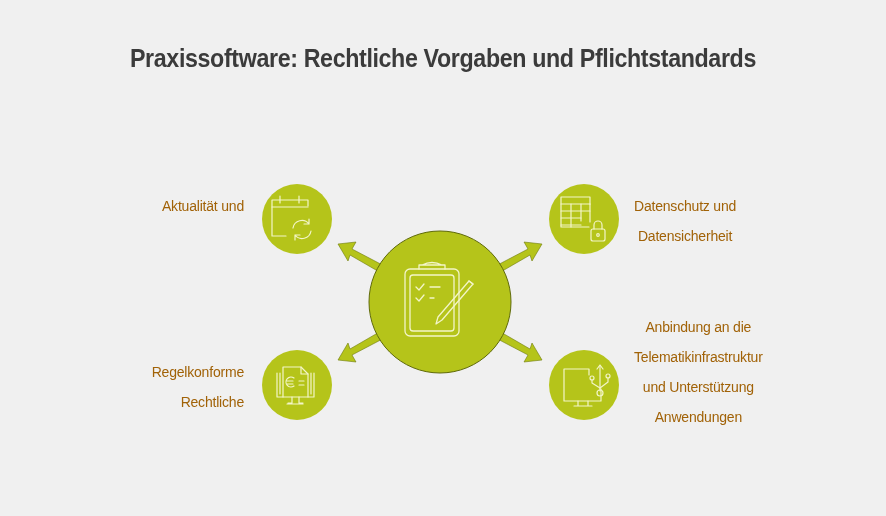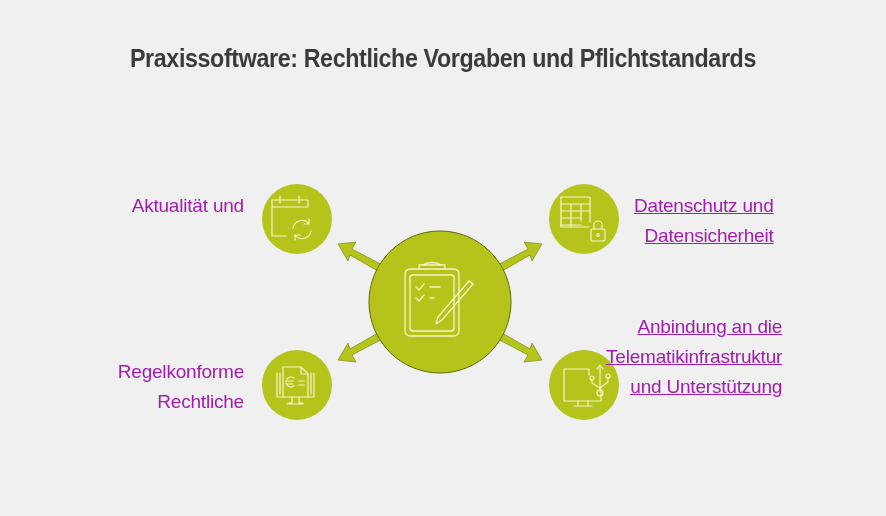--- a/index.html
+++ b/index.html
@@ -7,25 +7,25 @@
       width: 886px; height: 516px; background: #f0f0f0; position: relative; overflow: hidden;
       font-family: "Liberation Sans", "DejaVu Sans", sans-serif; color: #3a3a3a;
     }
     .title {
       position: absolute; left: 0; top: 44px; width: 886px; text-align: center;
       font-size: 25px; font-weight: bold; letter-spacing: -0.4px; color: #3b3b3b;
       transform: scaleX(0.93); transform-origin: center;
     }
     svg.diagram { position: absolute; left: 0; top: 0; }
     .label {
-      position: absolute; font-size: 19px; line-height: 30px; color: #a21caf;
+      position: absolute; font-size: 14px; line-height: 30px; color: #a16207;
       letter-spacing: -0.2px; white-space: nowrap;
     }
     .label.left { text-align: right; }
-    .label.right { text-align: right; text-decoration: underline; }
+    .label.right { text-align: center; }
     .line { display: block; }
   </style>
 </head>
 <body>
 
 <div class="title">Praxissoftware: Rechtliche Vorgaben und Pflichtstandards</div>
 
 <svg class="diagram" width="886" height="516" viewBox="0 0 886 516">
 
   <g fill="#b5c41a" stroke="#6d7a0c" stroke-width="0.6">
@@ -106,17 +106,18 @@
 <div class="label right" style="left: 634px; top: 191px;">
   <span class="line">Datenschutz und</span>
   <span class="line">Datensicherheit</span>
 </div>
 
 <div class="label left" style="right: 642px; top: 357px; margin-left: 20px;">
   <span class="line">Regelkonforme</span>
   <span class="line">Rechtliche</span>
 </div>
 
-<div class="label right" style="left: 606px; top: 312px;">
+<div class="label right" style="left: 634px; top: 312px;">
   <span class="line">Anbindung an die</span>
   <span class="line">Telematikinfrastruktur</span>
   <span class="line">und Unterstützung</span>
+  <span class="line">Anwendungen</span>
 </div>
 
 </body></html>

